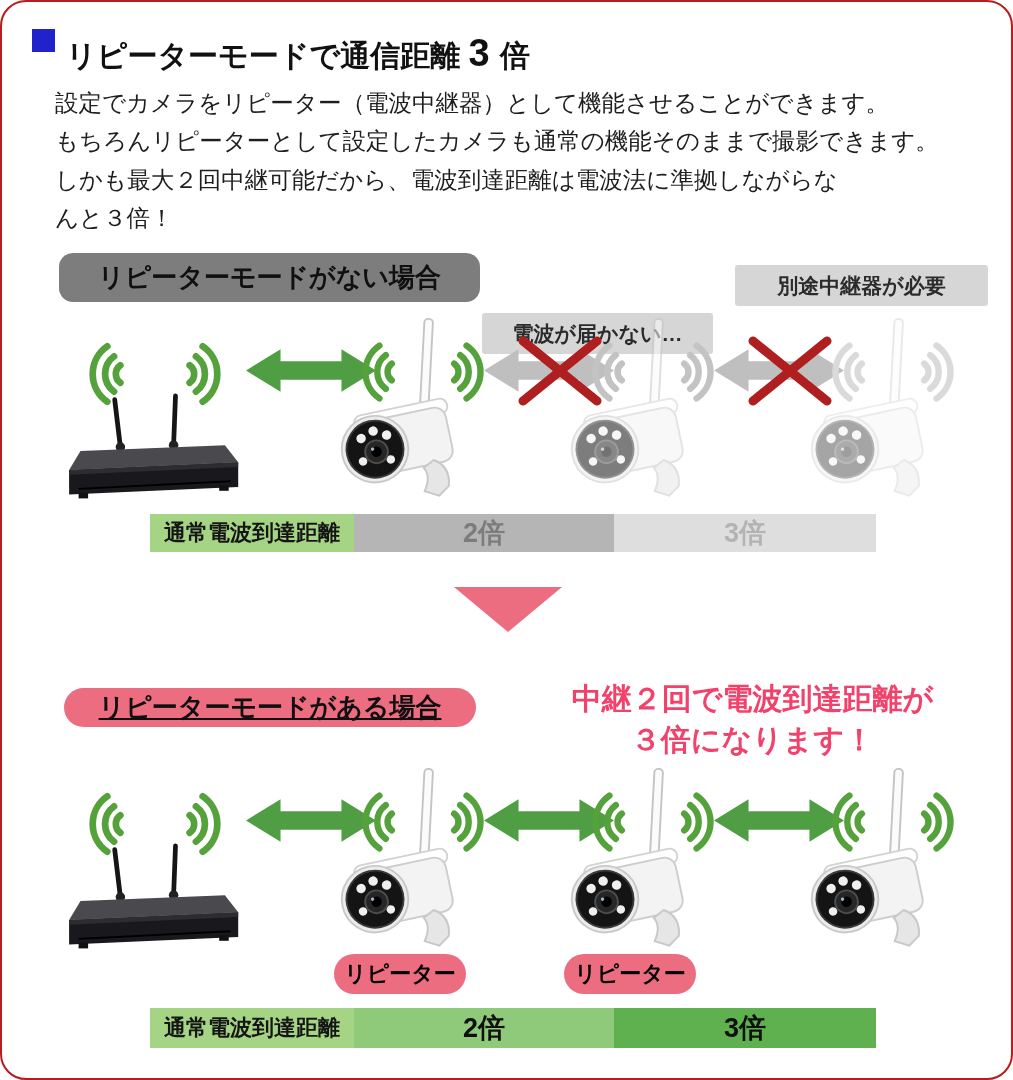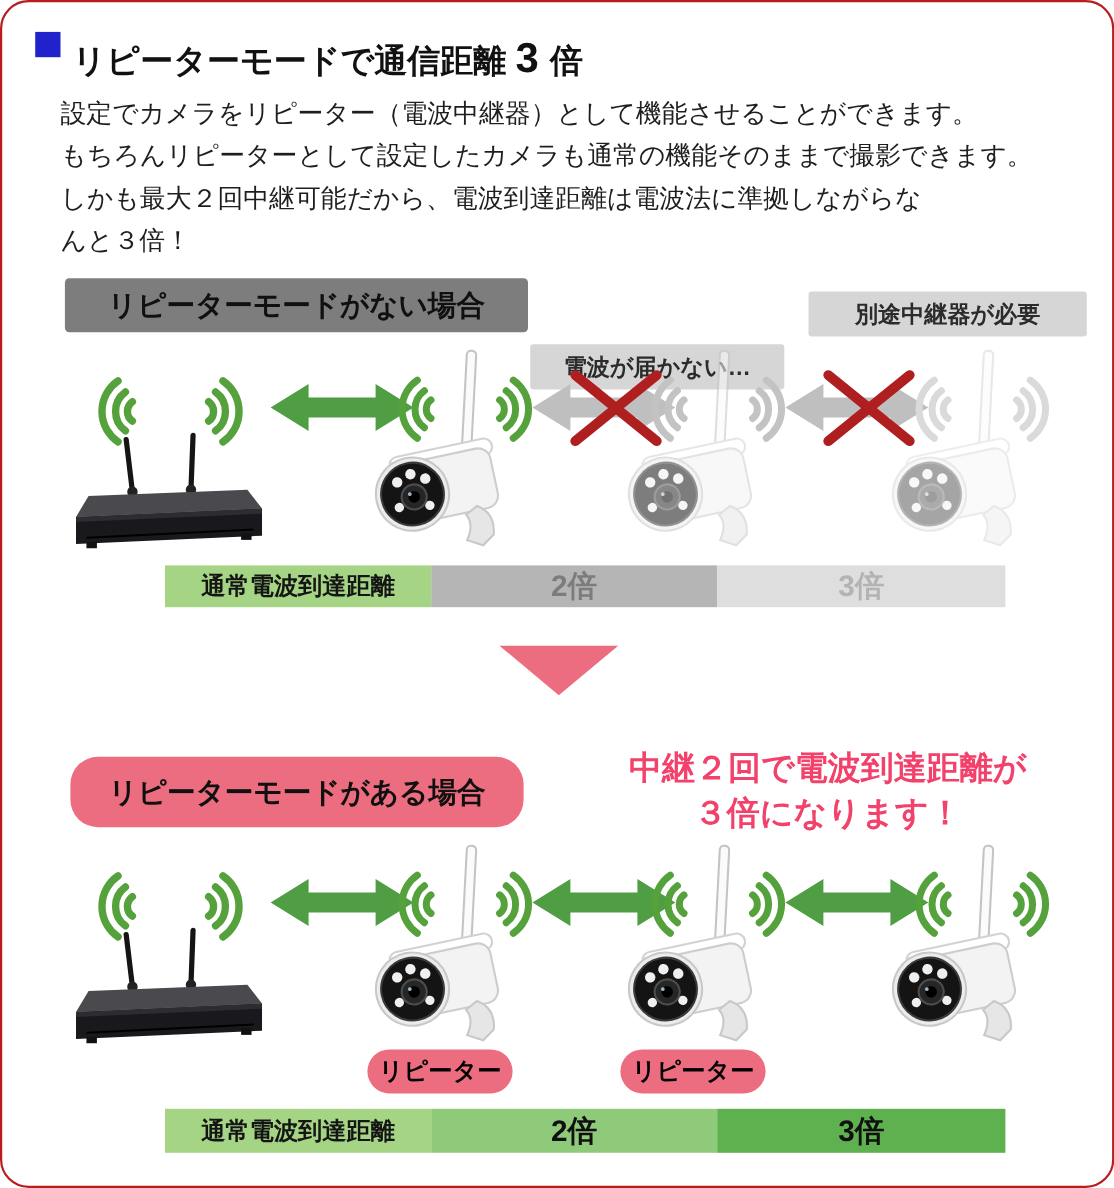--- a/index.html
+++ b/index.html
@@ -9,28 +9,28 @@
 
   
   .bullet{position:absolute;left:30px;top:27px;width:23px;height:23px;background:var(--accent-blue,#2222cc);}
   .title{position:absolute;left:64px;top:10px;font-size:30px;font-weight:bold;color:#111;white-space:nowrap;}
   .title .num{font-size:38px;letter-spacing:2px;}
 
   .intro{position:absolute;left:53px;top:58px;width:920px;font-size:23.5px;line-height:38.5px;color:#1e1e1e;}
 
   
   .badge-gray{position:absolute;left:57px;top:251px;width:421px;height:49px;background:var(--badge-gray,#7d7d7d);
-      color:#101010;font-size:26px;font-weight:bold;display:flex;align-items:center;justify-content:center;border-radius:4px;}
+      color:#101010;font-size:26px;font-weight:bold;display:flex;align-items:center;justify-content:center;border-radius:14px;}
   .note{position:absolute;top:263px;height:41px;background:var(--note-gray,#d6d6d6);color:#2b2b2b;
       font-size:21px;font-weight:bold;display:flex;align-items:center;justify-content:center;border-radius:3px;}
   .note-1{left:480px;width:231px;margin-top:48px;}
   .note-2{left:733px;width:253px;}
 
-  .badge-pink{position:absolute;left:62px;top:686px;width:412px;height:64px;background:var(--pink,#ed6d80);
-      color:#101010;font-size:26px;font-weight:bold;display:flex;align-items:center;justify-content:center;border-radius:25px;}
+  .badge-pink{position:absolute;left:62px;top:686px;width:412px;height:39px;background:var(--pink,#ed6d80);
+      color:#101010;font-size:26px;font-weight:bold;display:flex;align-items:center;justify-content:center;border-radius:25px;text-decoration:underline;}
 
   .highlight{position:absolute;left:498px;top:676px;width:505px;text-align:center;color:var(--pink-text,#f2416b);
       font-size:30px;font-weight:800;line-height:41px;}
 
   
   .wifi{position:absolute;}
   .wifi.green{color:var(--green,#55a23c);}
   .wifi.gray{color:#c3c3c3;}
   .wifi.gray2{color:#dadada;}
   .arrow{position:absolute;}
@@ -45,21 +45,21 @@
   .cam-unit .wr{left:110px;top:18px;width:46px;height:80px;}
   .cam-unit .cam{position:absolute;left:0;top:0;width:152px;height:196px;}
   .fade-1 .cam{opacity:.55;filter:grayscale(.7);}
   .fade-2 .cam{opacity:.38;filter:grayscale(.9);}
 
   
   .bar{position:absolute;left:148px;display:flex;}
   .bar-1{top:512px;height:38px;}
   .bar-2{top:1006px;height:40px;}
   .seg{display:flex;align-items:center;justify-content:center;font-weight:bold;}
-  .seg-normal{width:242px;background:var(--bar-green-light,#a5d584);color:#151515;font-size:22px;}
+  .seg-normal{width:204px;background:var(--bar-green-light,#a5d584);color:#151515;font-size:22px;}
   .seg-g2{width:260px;background:var(--bar-gray,#b5b5b5);color:#7c7c7c;font-size:27px;}
   .seg-g3{width:262px;background:var(--bar-gray-light,#dedede);color:#b3b3b3;font-size:27px;}
   .seg-green2{width:260px;background:var(--bar-green-mid,#8fca7a);color:#101010;font-size:27px;}
   .seg-green3{width:262px;background:var(--bar-green-dark,#5fb04e);color:#101010;font-size:27px;}
 
   .triangle{position:absolute;left:452px;top:585px;width:0;height:0;
       border-left:54px solid transparent;border-right:54px solid transparent;
       border-top:45px solid var(--pink,#e9677d);}
 
   .pill{position:absolute;top:952px;width:132px;height:40px;background:var(--pink,#ed6d80);border-radius:21px;

